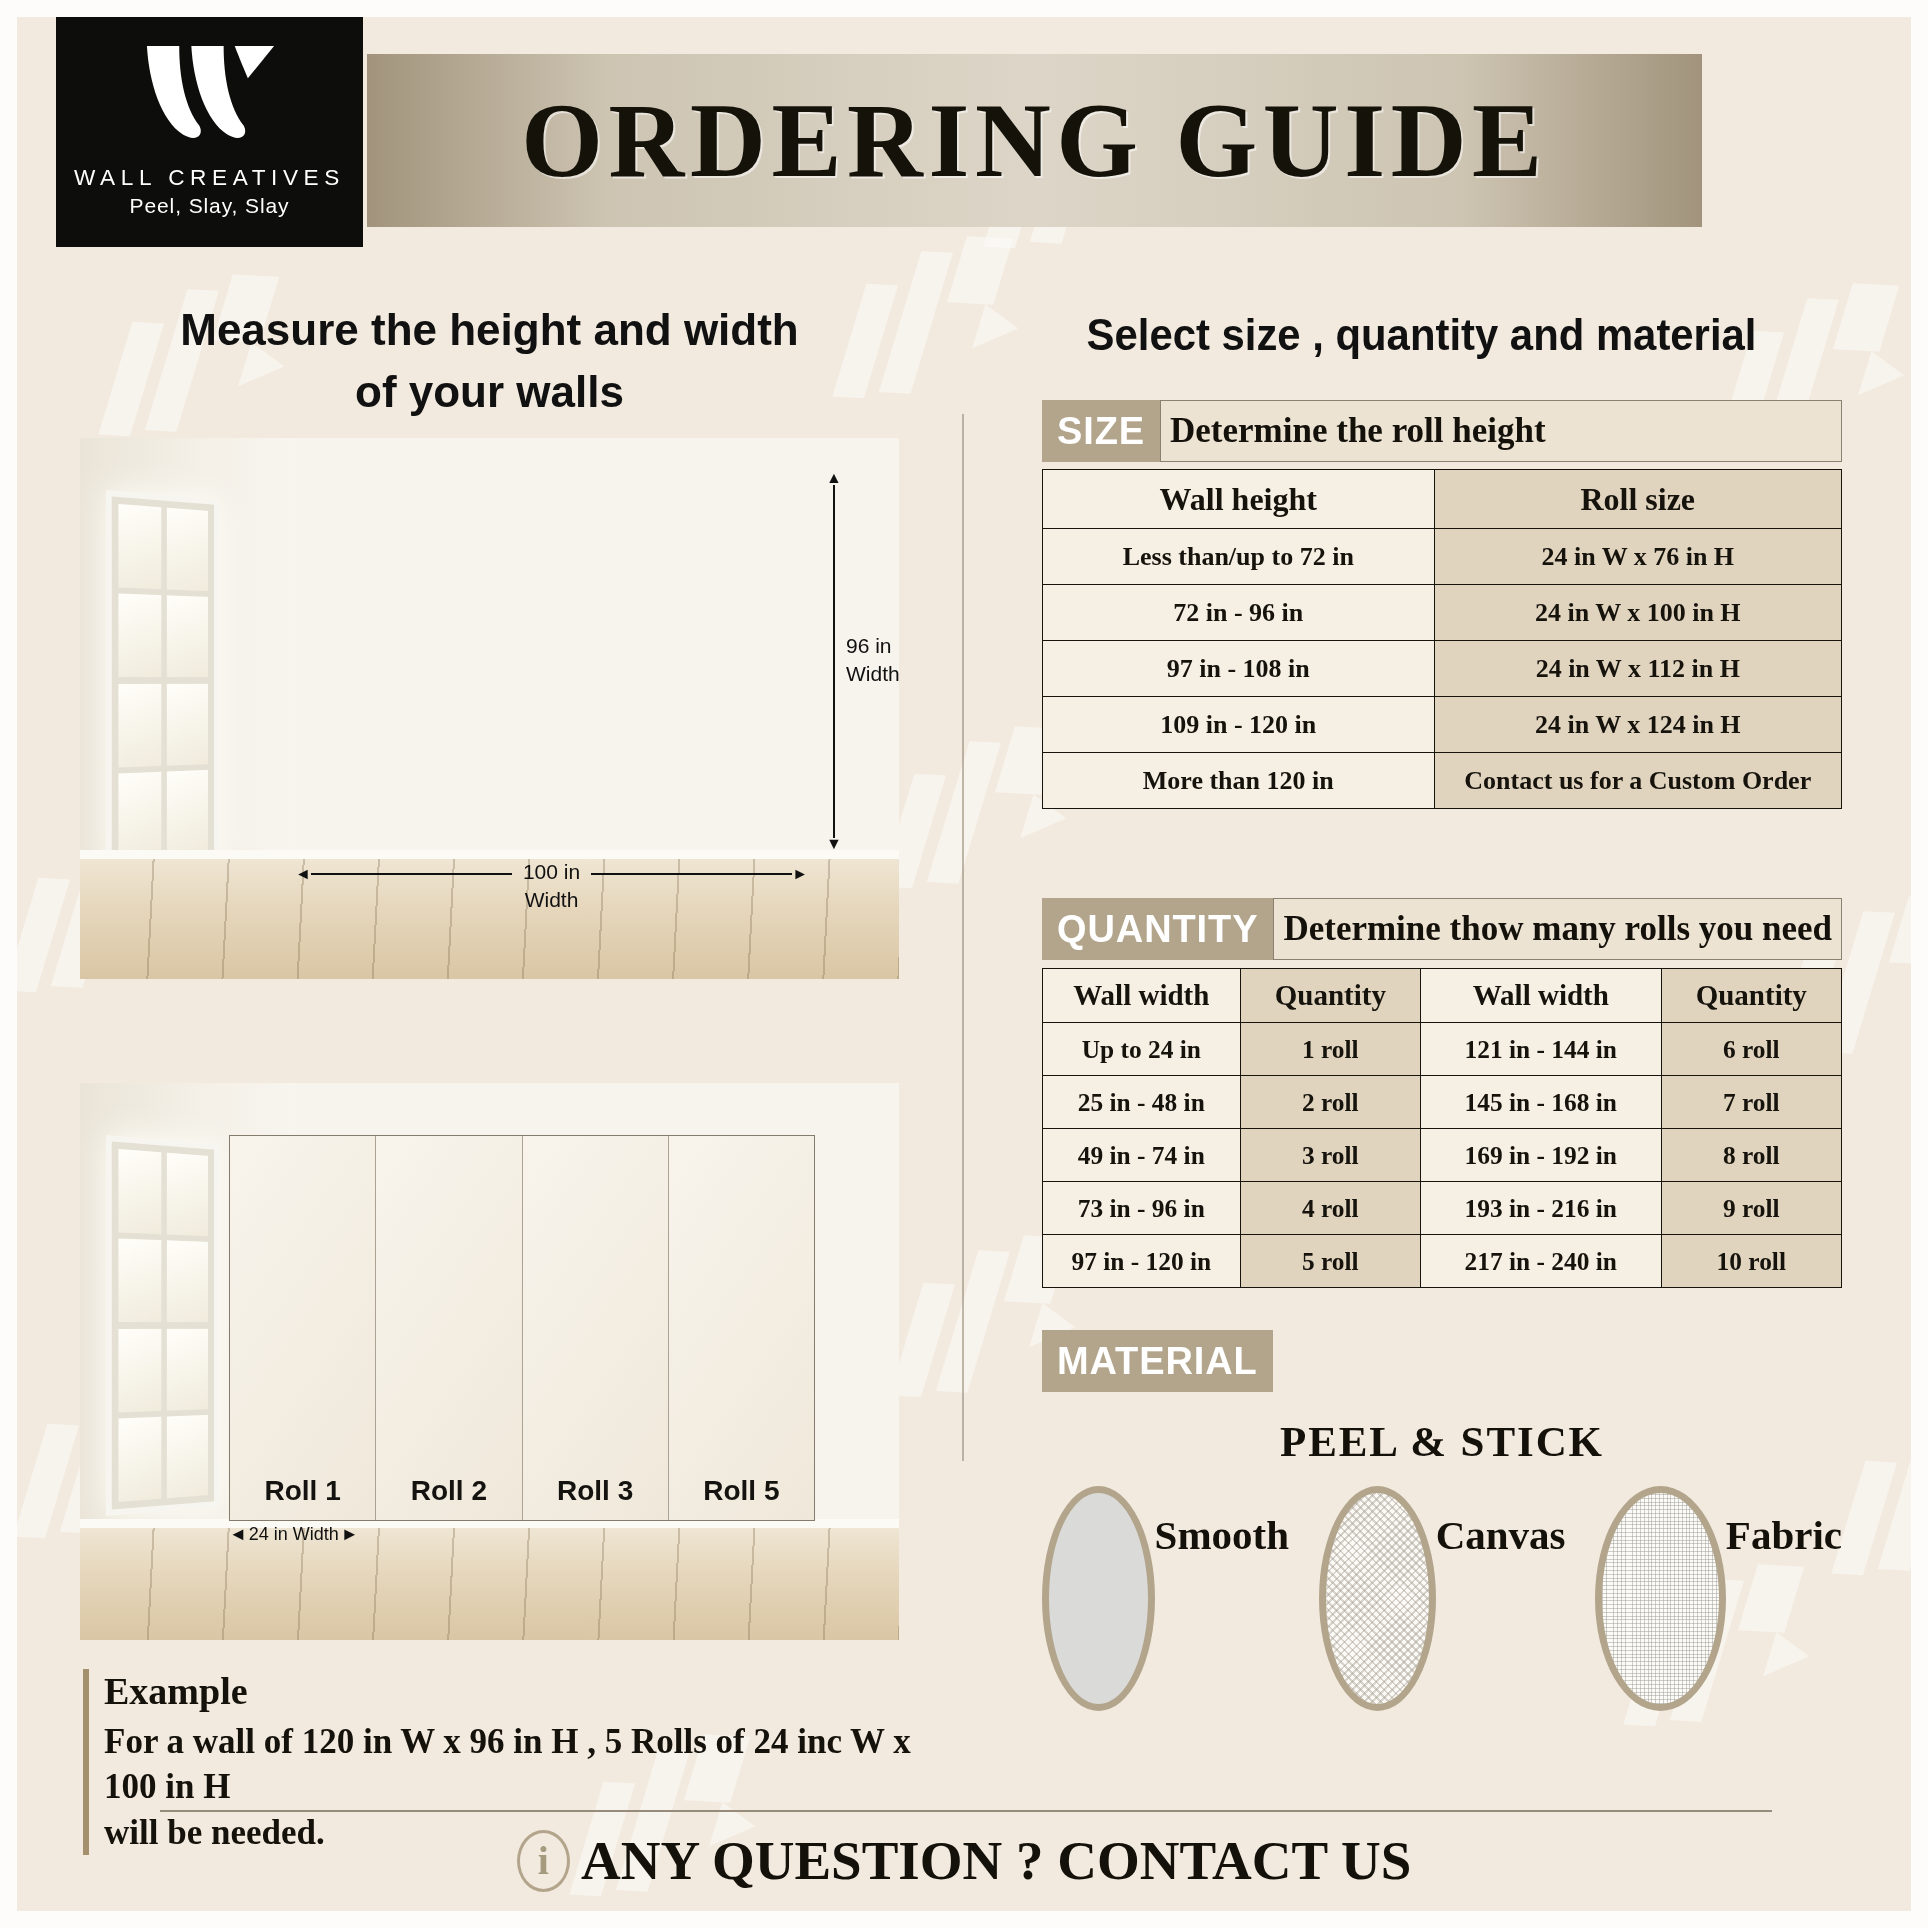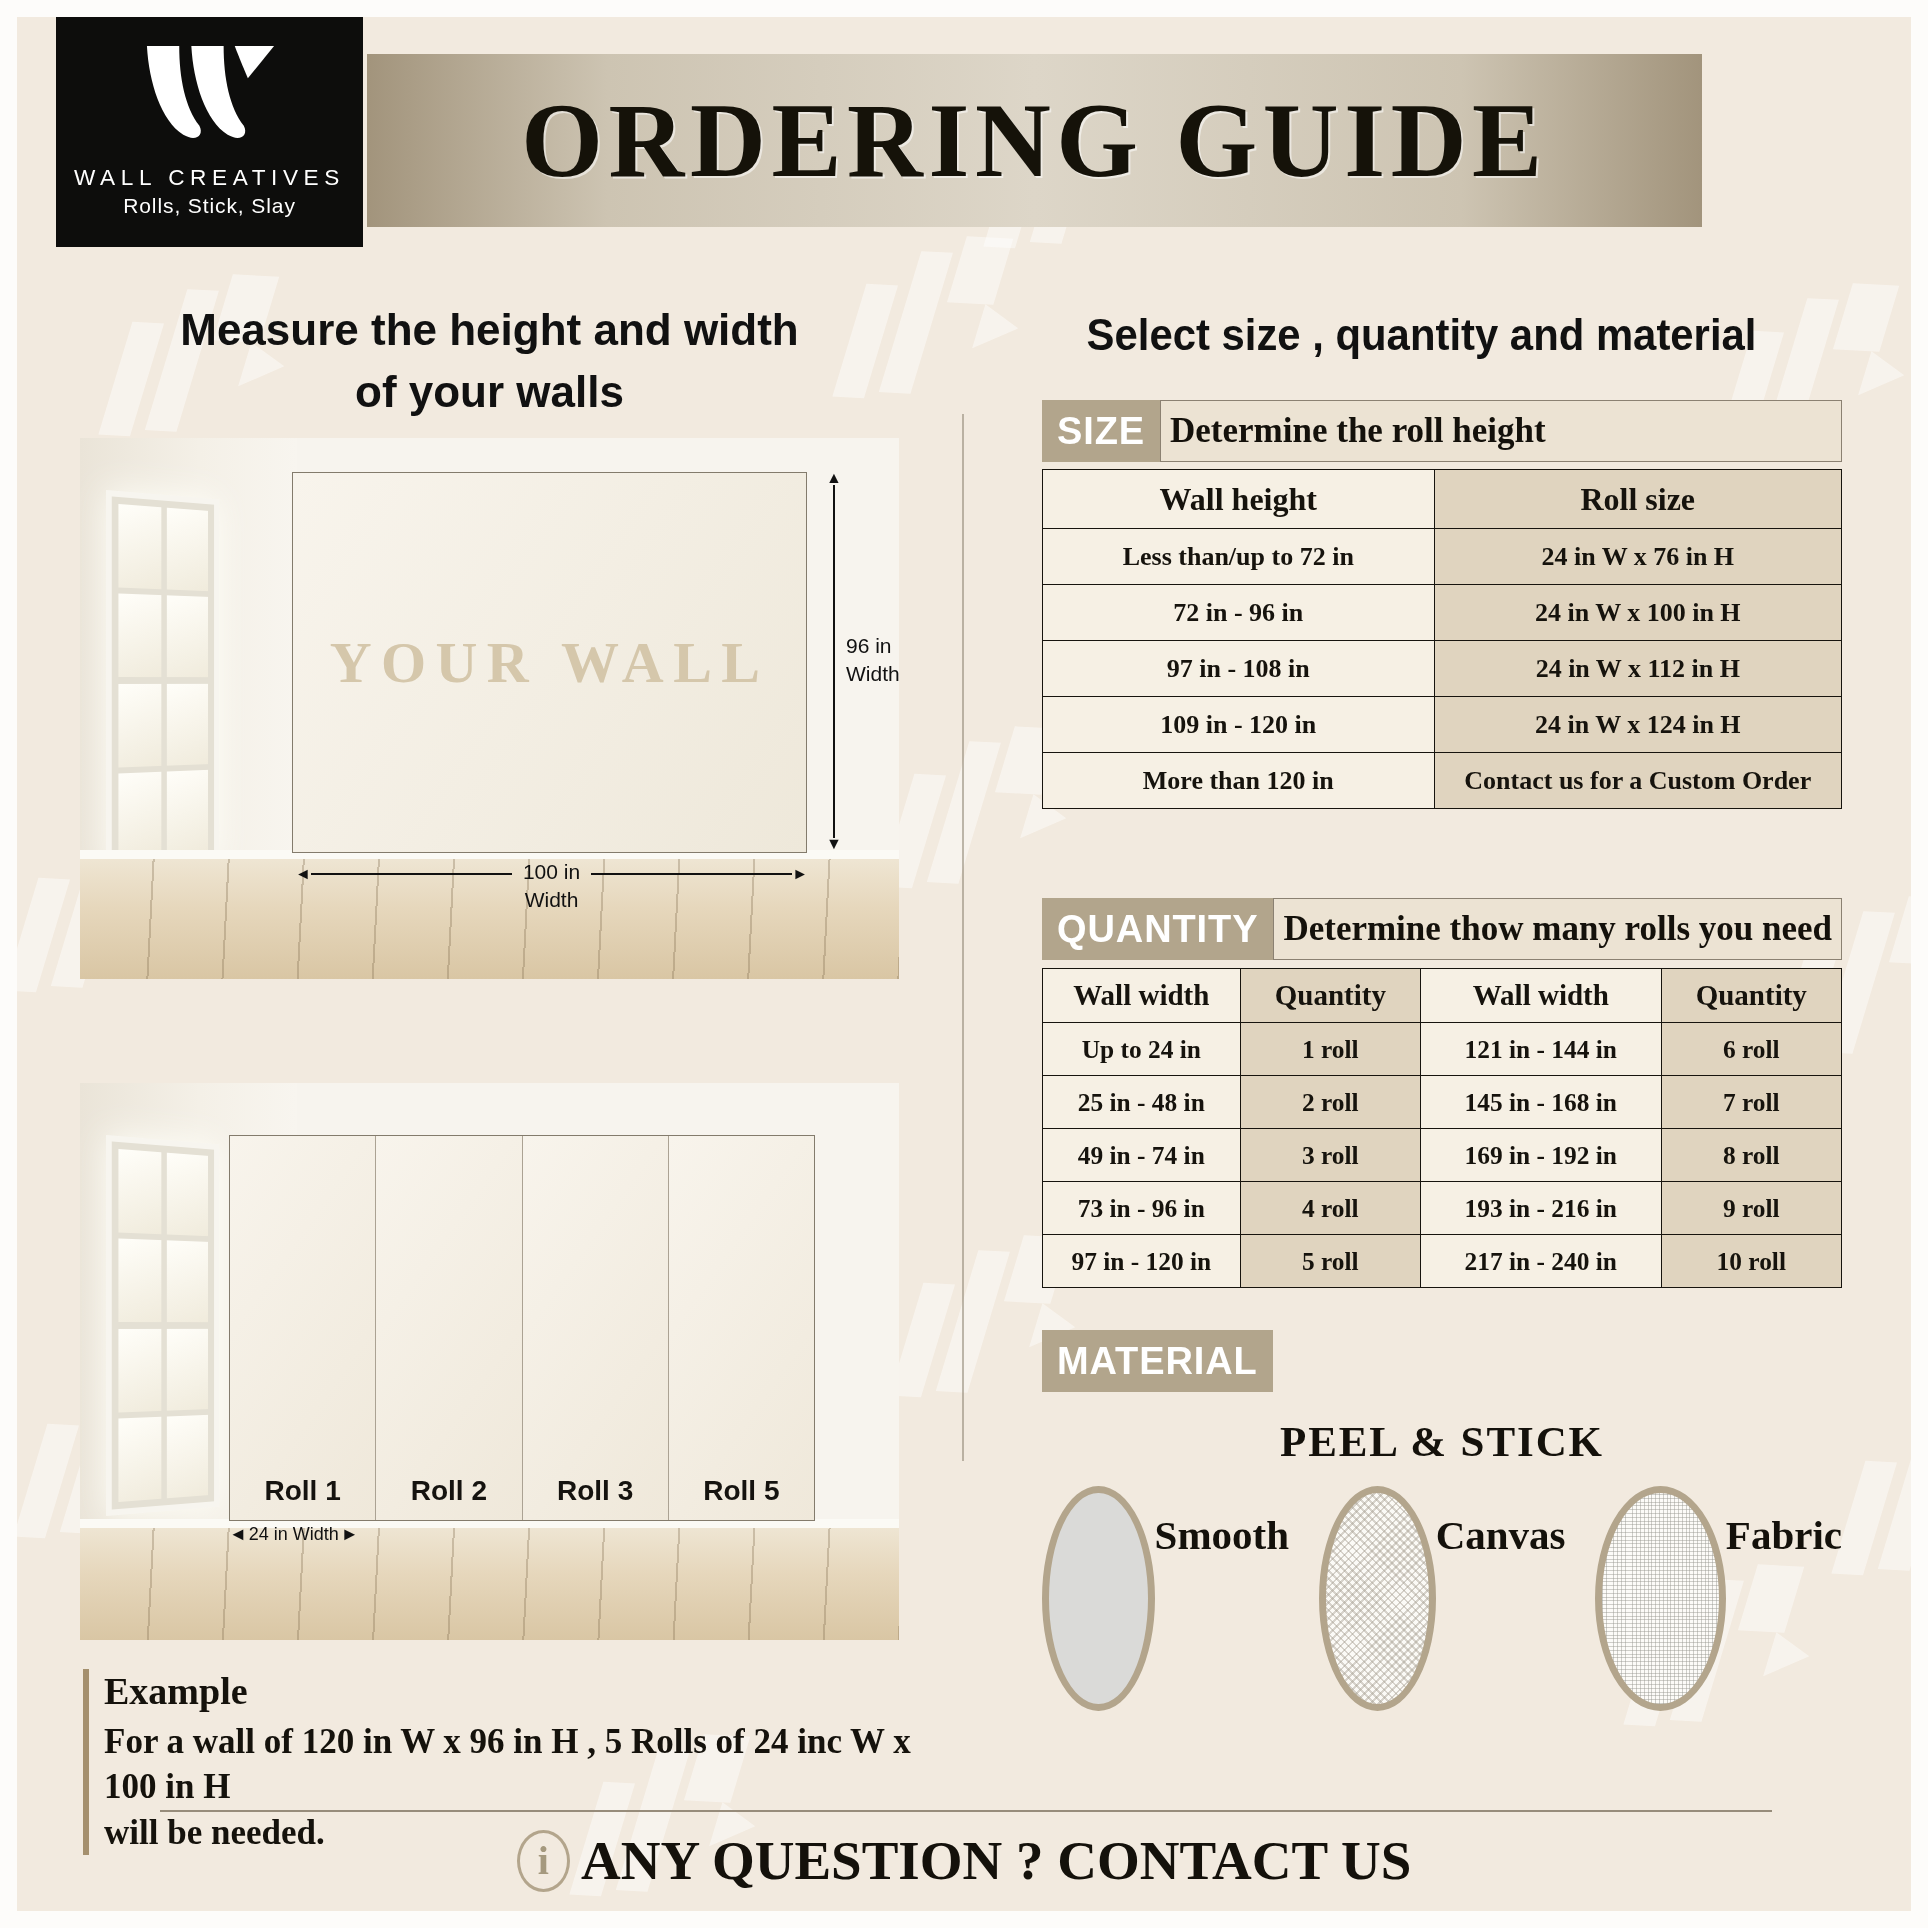--- a/index.html
+++ b/index.html
@@ -157,21 +157,21 @@
   <div class="wm"></div>
   <div class="wm"></div>
 
   <div id="logo">
     <svg viewBox="0 0 140 110" aria-hidden="true">
       <path d="M8 4 C10 40 22 78 44 92 C56 99 65 93 60 83 C46 65 40 36 40 4 Z" fill="#ffffff"></path>
       <path d="M52 4 C54 40 66 78 88 92 C100 99 109 93 104 83 C90 65 84 36 84 4 Z" fill="#ffffff"></path>
       <path d="M95 4 L134 4 L108 36 C103 24 98 12 95 4 Z" fill="#ffffff"></path>
     </svg>
     <div class="logo-name">WALL CREATIVES</div>
-    <div class="logo-tag">Rolls, Stick, Slay</div>
+    <div class="logo-tag">Peel, Slay, Slay</div>
   </div>
 
   <div id="banner">
     <h1>ORDERING GUIDE</h1>
   </div>
 
   <div id="left-heading">Measure the height and width
 of your walls</div>
   <div id="right-heading">Select size , quantity and material</div>
   <div id="col-divider"></div>
@@ -183,23 +183,20 @@
         <span></span>
         <span></span>
         <span></span>
         <span></span>
         <span></span>
         <span></span>
         <span></span>
     </div>
     <div class="sill"></div>
     <div class="floor"></div>
-    <div id="wall1">
-      <span class="wall-text">YOUR WALL</span>
-    </div>
     <div class="varrow">
       <span class="ar">▲</span>
       <div class="arrow-line-v"></div>
       <span class="ar">▼</span>
     </div>
     <div class="vlabel">96 in
 Width</div>
     <div class="harrow">
       <span class="ar">◄</span>
       <div class="arrow-line-h"></div>

